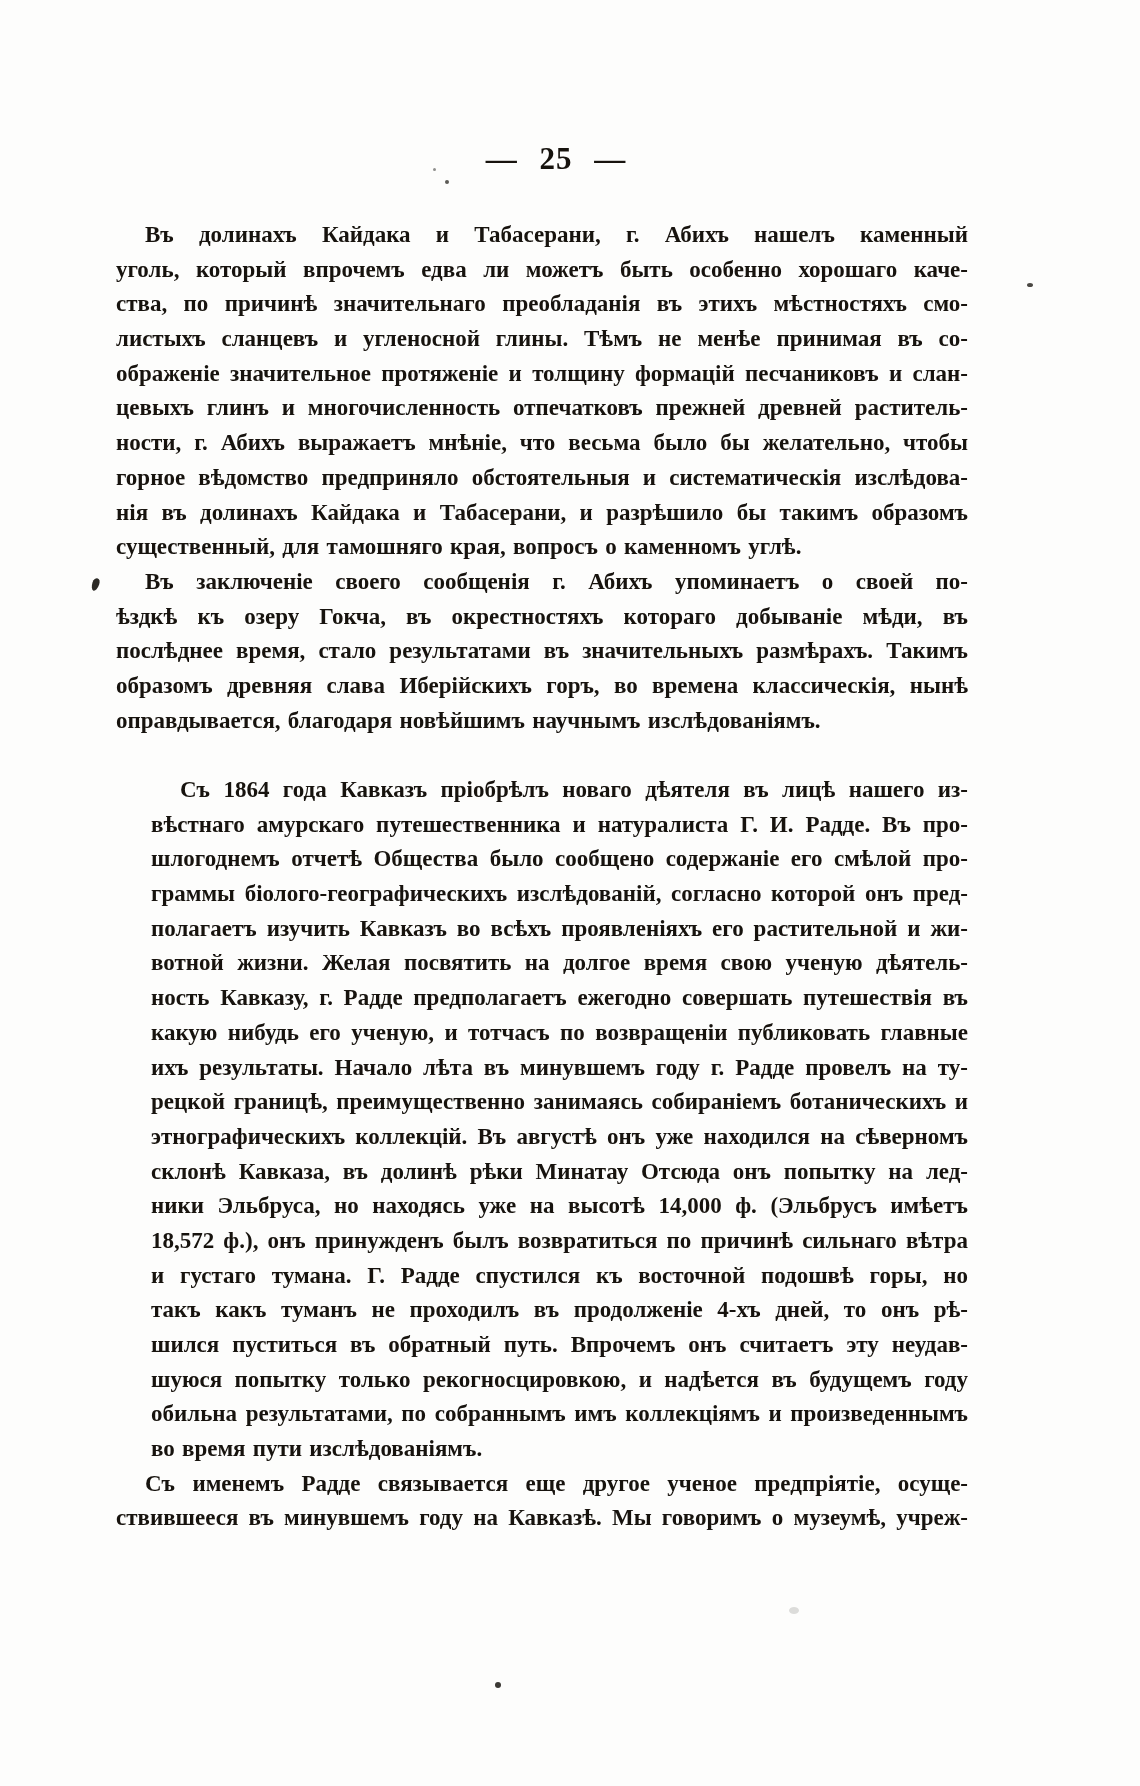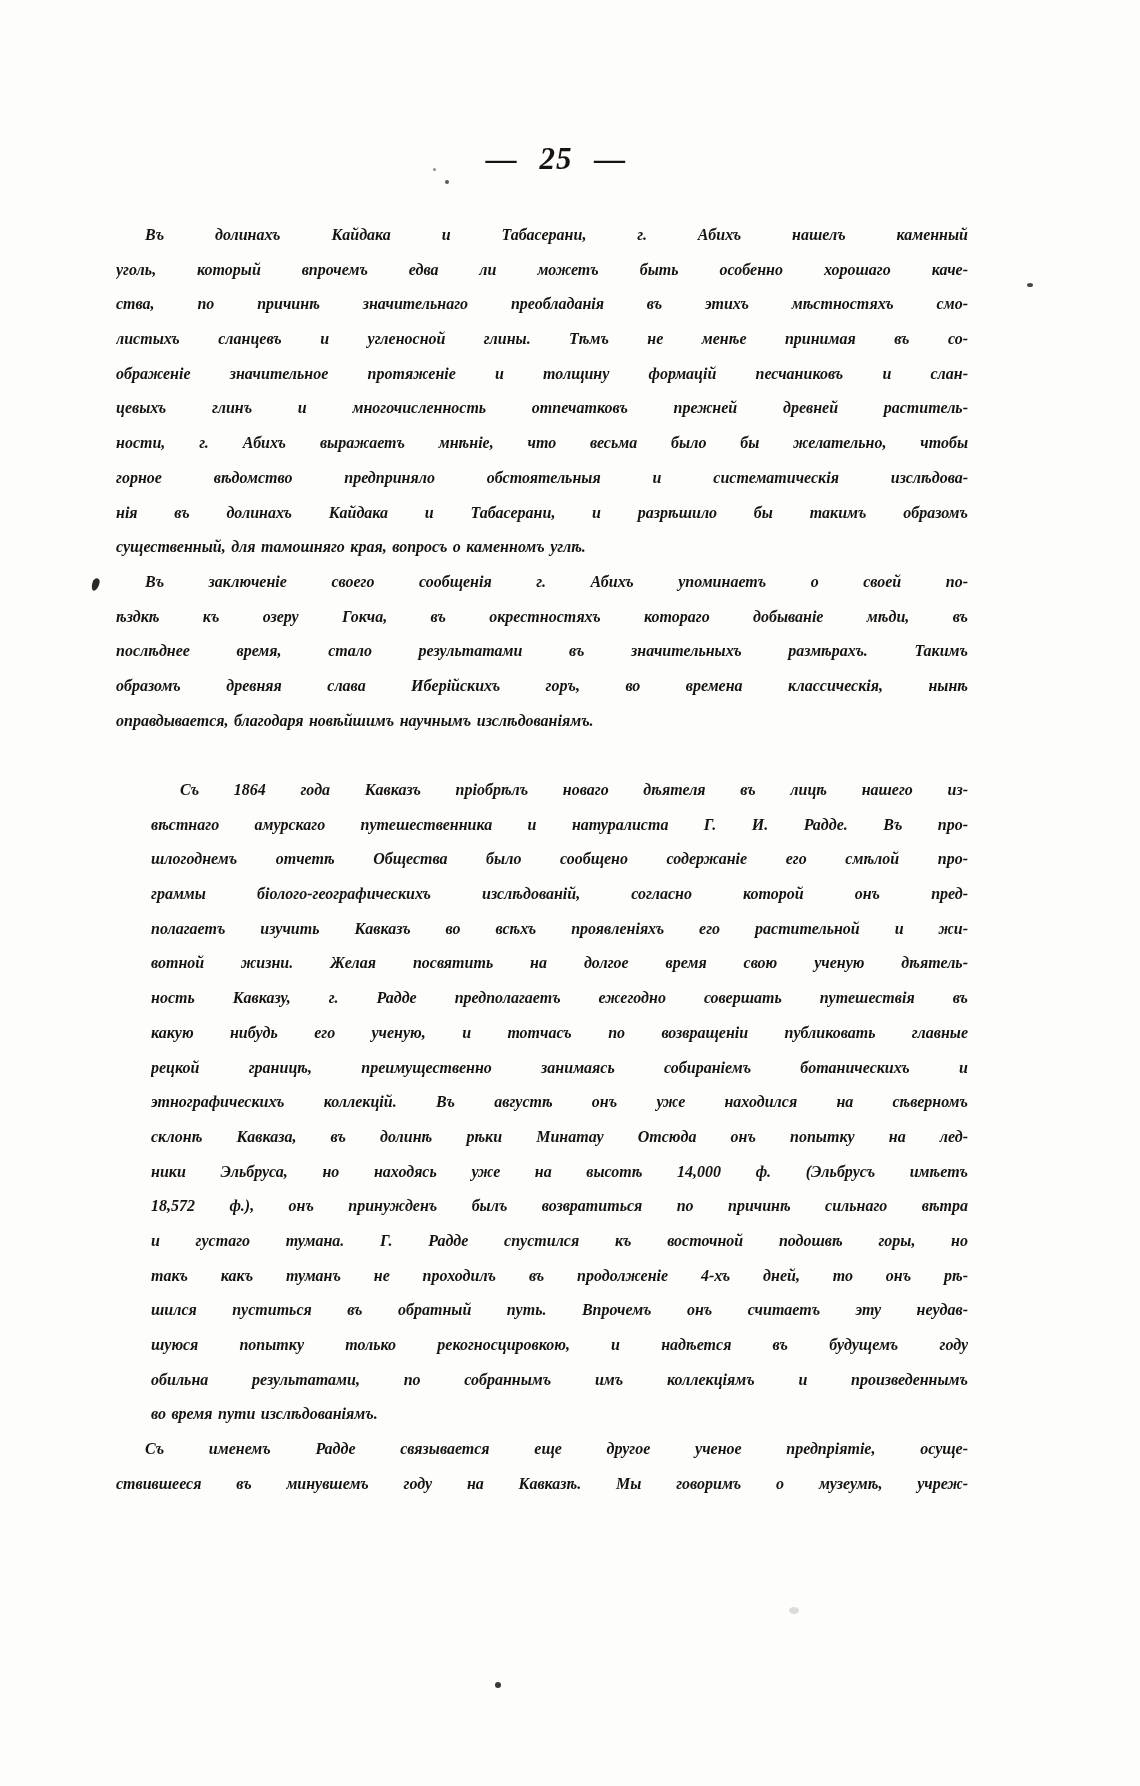--- a/index.html
+++ b/index.html
@@ -10,41 +10,40 @@
     background: var(--paper, #fdfdfc);
     font-family: "Liberation Serif", serif;
   }
   .page {
     position: relative;
     width: 1140px;
     height: 1764px;
     background: var(--paper, #fdfdfc);
     overflow: hidden;
     color: var(--ink, #17130e);
-    font-style: italic;
   }
   .page-header {
     position: absolute;
     top: 141px;
     left: 130px;
     width: 852px;
     text-align: center;
     font-size: 31px;
     font-weight: bold;
     line-height: 36px;
     word-spacing: 13px;
     letter-spacing: 1px;
     color: var(--ink, #17130e);
   }
   .text-block {
     position: absolute;
     top: 218px;
     left: 116px;
     width: 852px;
-    font-size: 16px;
+    font-size: 23px;
     font-weight: bold;
     color: var(--ink, #17130e);
     word-spacing: 1.5px;
   }
   .paragraph {
     margin: 0;
   }
   .paragraph.section-gap {
     margin-top: 34.7px;
     margin-left: 35px;
@@ -94,20 +93,21 @@
       </div>
       <div class="paragraph section-gap">
         <div class="line first">Съ 1864 года Кавказъ пріобрѣлъ новаго дѣятеля въ лицѣ нашего из-</div>
         <div class="line">вѣстнаго амурскаго путешественника и натуралиста Г. И. Радде. Въ про-</div>
         <div class="line">шлогоднемъ отчетѣ Общества было сообщено содержаніе его смѣлой про-</div>
         <div class="line">граммы біолого-географическихъ изслѣдованій, согласно которой онъ пред-</div>
         <div class="line">полагаетъ изучить Кавказъ во всѣхъ проявленіяхъ его растительной и жи-</div>
         <div class="line">вотной жизни. Желая посвятить на долгое время свою ученую дѣятель-</div>
         <div class="line">ность Кавказу, г. Радде предполагаетъ ежегодно совершать путешествія въ</div>
         <div class="line">какую нибудь его ученую, и тотчасъ по возвращеніи публиковать главные</div>
+        <div class="line">ихъ результаты. Начало лѣта въ минувшемъ году г. Радде провелъ на ту-</div>
         <div class="line">рецкой границѣ, преимущественно занимаясь собираніемъ ботаническихъ и</div>
         <div class="line">этнографическихъ коллекцій. Въ августѣ онъ уже находился на сѣверномъ</div>
         <div class="line">склонѣ Кавказа, въ долинѣ рѣки Минатау Отсюда онъ попытку на лед-</div>
         <div class="line">ники Эльбруса, но находясь уже на высотѣ 14,000 ф. (Эльбрусъ имѣетъ</div>
         <div class="line">18,572 ф.), онъ принужденъ былъ возвратиться по причинѣ сильнаго вѣтра</div>
         <div class="line">и густаго тумана. Г. Радде спустился къ восточной подошвѣ горы, но</div>
         <div class="line">такъ какъ туманъ не проходилъ въ продолженіе 4-хъ дней, то онъ рѣ-</div>
         <div class="line">шился пуститься въ обратный путь. Впрочемъ онъ считаетъ эту неудав-</div>
         <div class="line">шуюся попытку только рекогносцировкою, и надѣется въ будущемъ году</div>
         <div class="line">обильна результатами, по собраннымъ имъ коллекціямъ и произведеннымъ</div>

